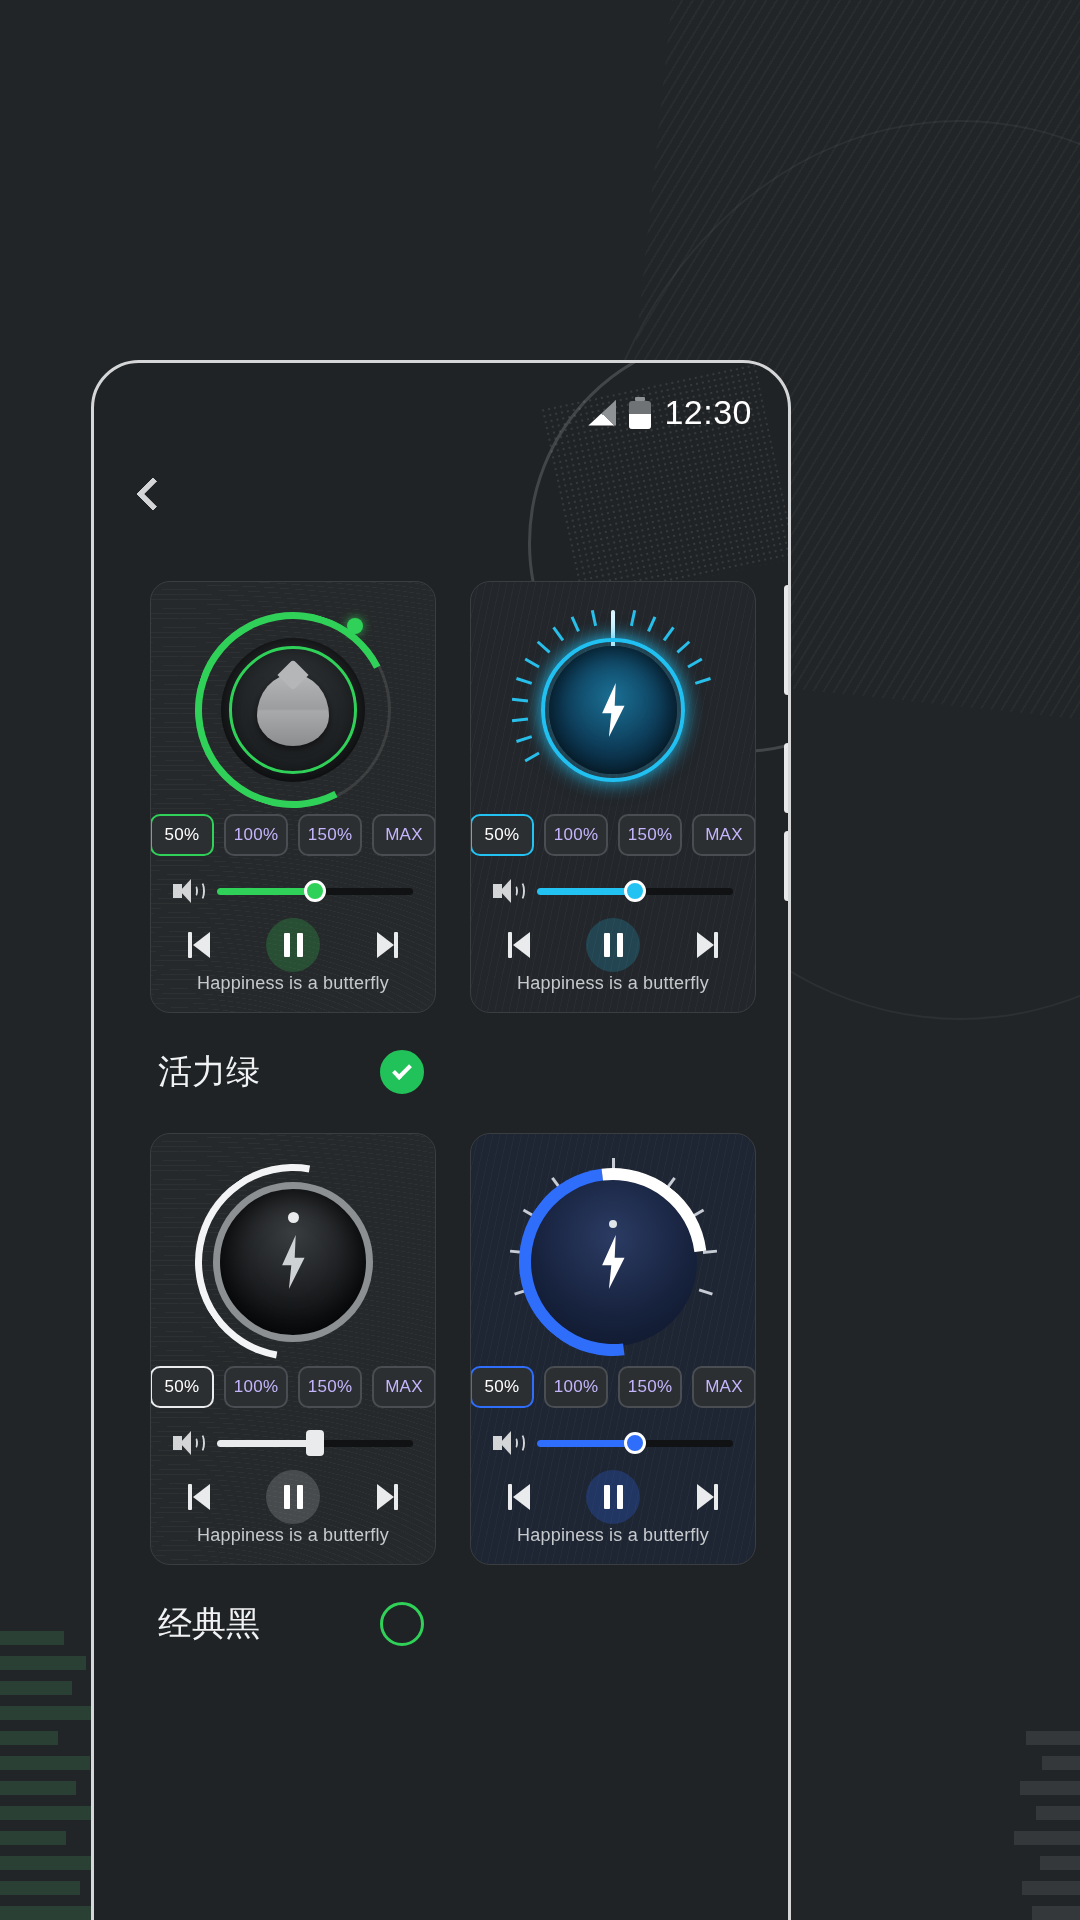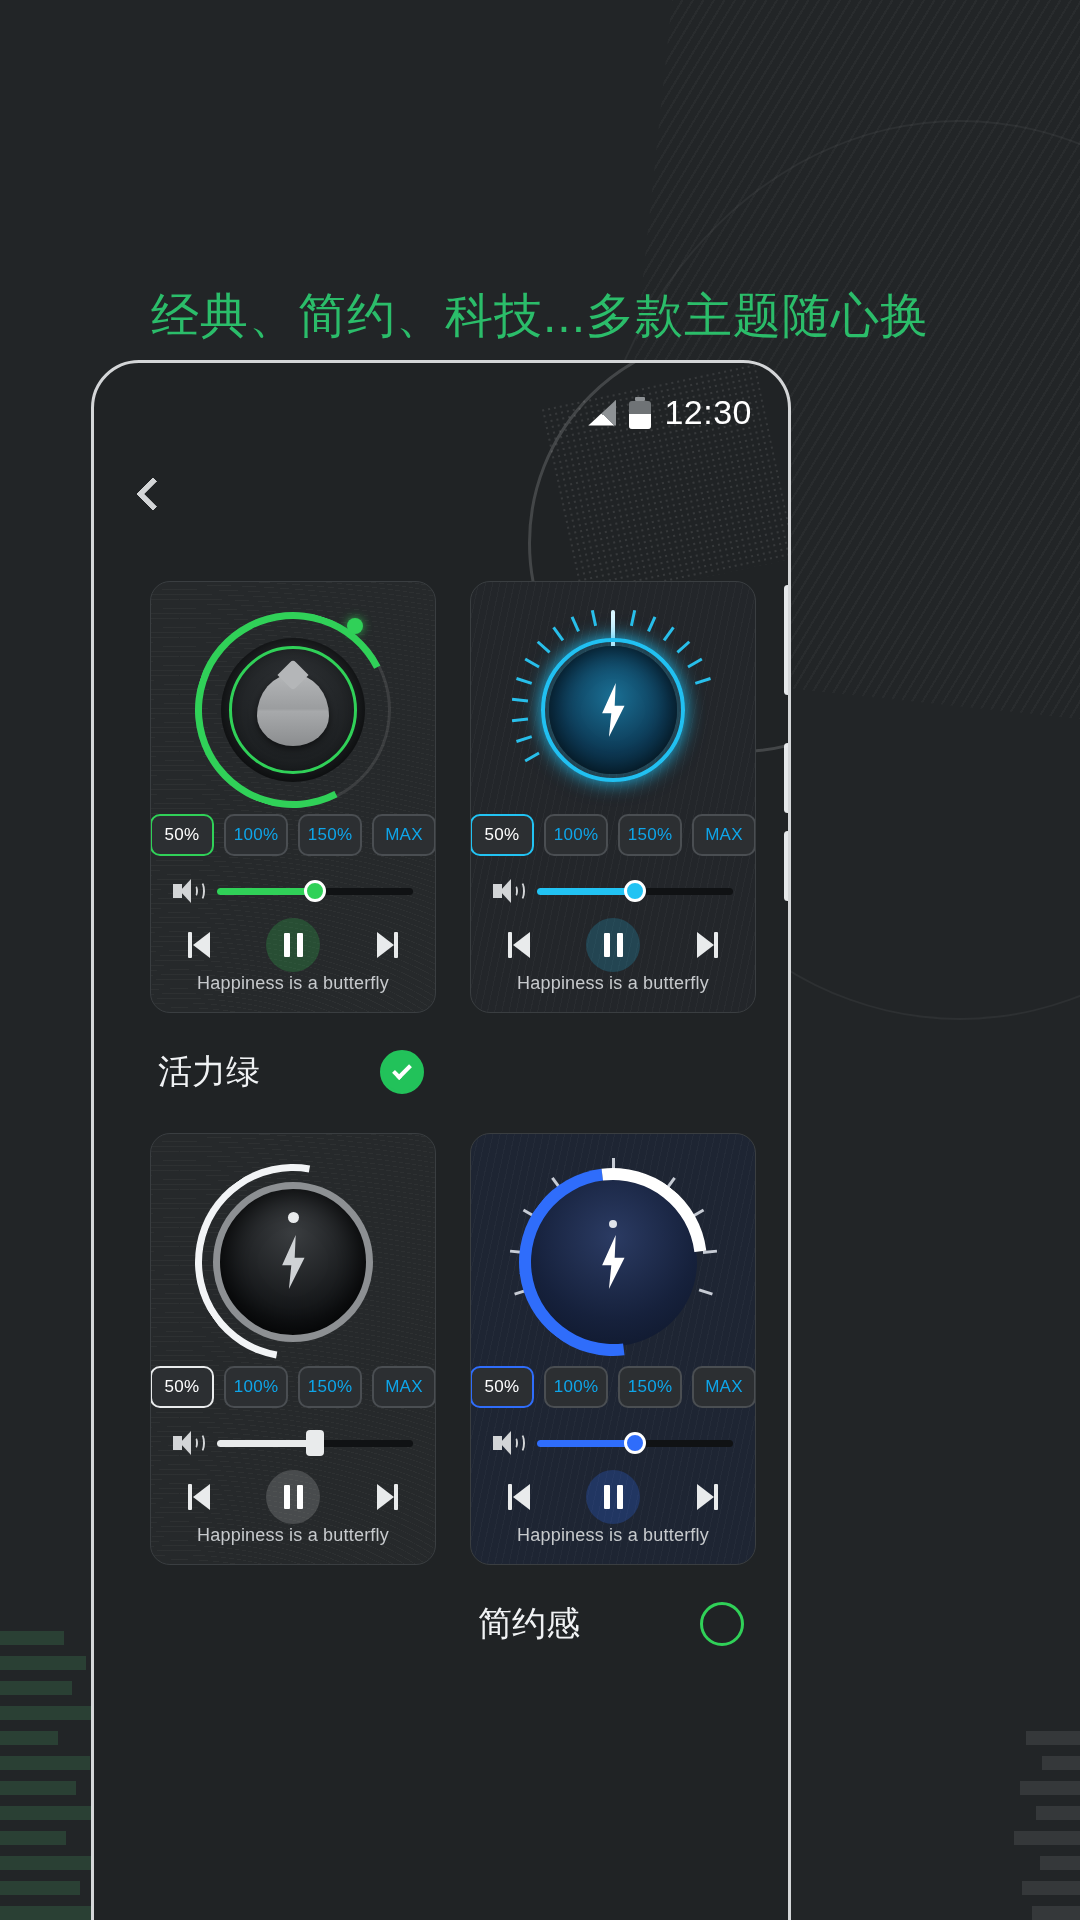--- a/index.html
+++ b/index.html
@@ -234,21 +234,21 @@
   .presets {
     position: absolute; left: 0; top: 232px; width: 100%;
     display: flex; justify-content: center; gap: 10px;
     padding: 0 14px;
   }
   .preset {
     min-width: 64px; height: 42px;
     border-radius: 10px;
     border: 2px solid #4a4e52;
     background: #2c2f32;
-    color: #0ea5e9;
+    color: #c4b5fd;
     font-size: 17px;
     display: flex; align-items: center; justify-content: center;
     letter-spacing: .3px;
   }
   .preset.sel-green { border-color: #30d158; color:#ffffff; }
   .preset.sel-cyan  { border-color: #22c3f3; color:#ffffff; }
   .preset.sel-white { border-color: #e9ebec; color:#ffffff; }
   .preset.sel-blue  { border-color: #2f6dfb; color:#ffffff; }
 
   
@@ -351,21 +351,20 @@
     <div class="eq-bar" style="width:54px"></div>
     <div class="eq-bar" style="width:38px"></div>
     <div class="eq-bar" style="width:60px"></div>
     <div class="eq-bar" style="width:44px"></div>
     <div class="eq-bar" style="width:66px"></div>
     <div class="eq-bar" style="width:40px"></div>
     <div class="eq-bar" style="width:58px"></div>
     <div class="eq-bar" style="width:48px"></div>
   </div>
 
-  <div class="subhead">经典、简约、科技...多款主题随心换</div>
 
   <div class="phone">
     <div class="side-btn b1"></div>
     <div class="side-btn b2"></div>
     <div class="side-btn b3"></div>
 
     <div class="phone-inner">
       <div class="phone-bg-arc"></div>
       <div class="phone-bg-dots"></div>
 
@@ -566,20 +565,24 @@
               </div>
               <div class="pbtn">
                   <span class="next-ico">
                     <i></i>
                     <b></b>
                   </span>
                 </div>
             </div>
             <div class="track-title">Happiness is a butterfly</div>
           </div>
+          <div class="label-row">
+            <div class="theme-name">经典黑</div>
+            <div class="radio"></div>
+          </div>
         </div>
 
         <div class="cell">
           <div class="card minimal">
             <div class="card-texture"></div>
             <div class="dial-wrap">
               <div class="dial">
                 <div class="min-ticks">
                   <i style="transform:rotate(-108deg)"></i>
                     <i style="transform:rotate(-84deg)"></i>
@@ -631,22 +634,18 @@
               </div>
               <div class="pbtn">
                   <span class="next-ico">
                     <i></i>
                     <b></b>
                   </span>
                 </div>
             </div>
             <div class="track-title">Happiness is a butterfly</div>
           </div>
-          <div class="label-row">
-            <div class="theme-name">简约感</div>
-            <div class="radio"></div>
-          </div>
         </div>
 
       </div>
     </div>
   </div>
 </div>
 
 </body></html>

